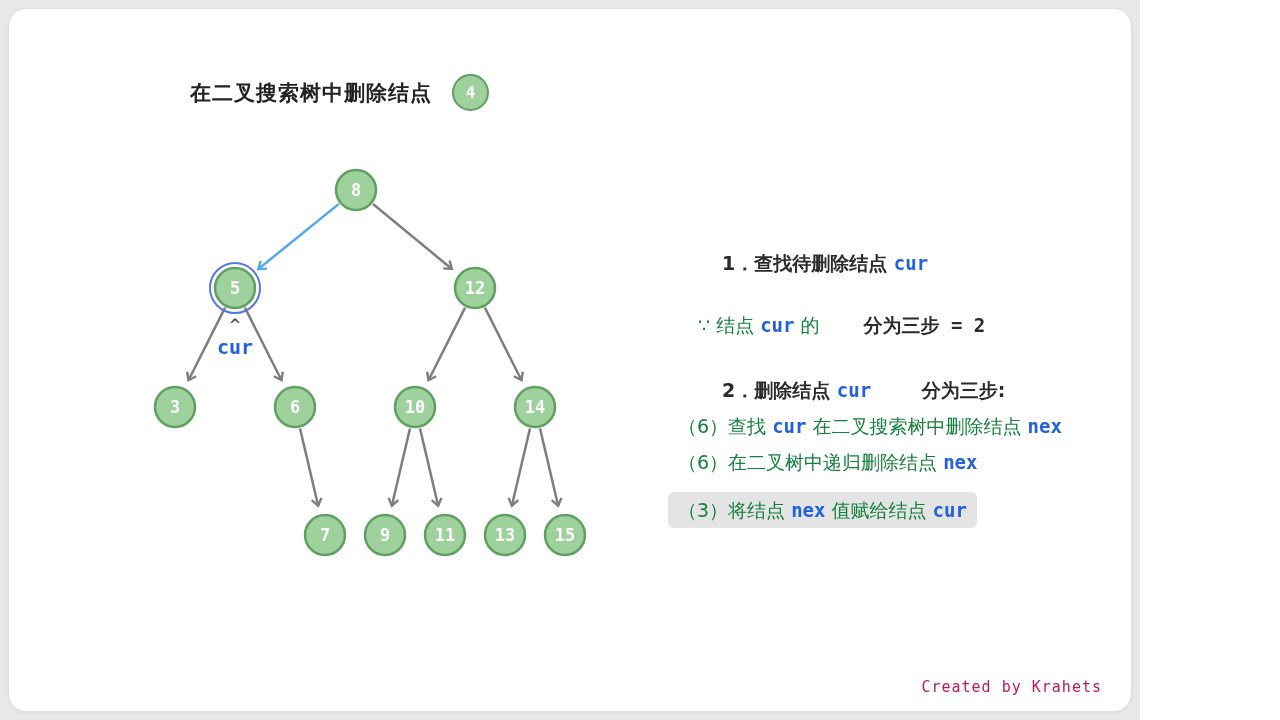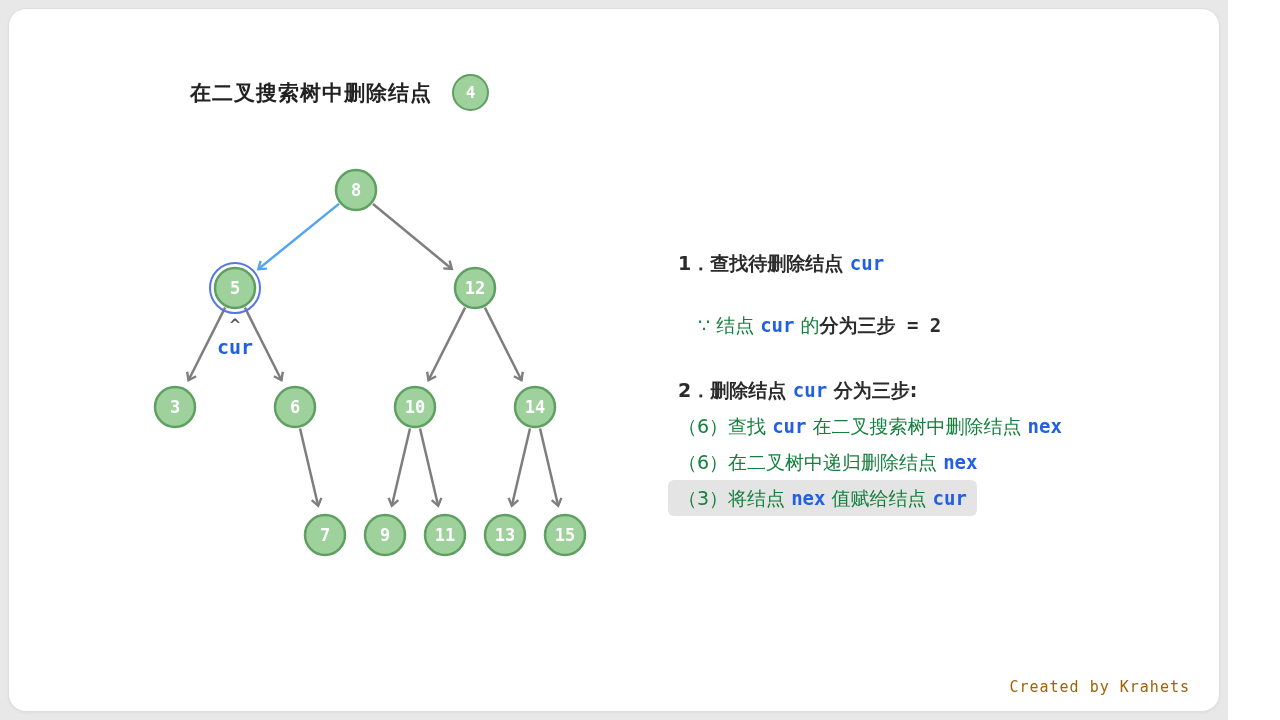--- a/index.html
+++ b/index.html
@@ -1,35 +1,35 @@
 <!DOCTYPE html>
 <html style="--node-fill: #9ed19c; --node-border: #5f9f62; --key-blue: #2160e0; --hl-bg: #e4e4e4; --text-dark: #2b2b2b;"><head>
 <meta charset="utf-8">
 <style>
   html,body{margin:0;padding:0;}
   body{width:1280px;height:720px;overflow:hidden;font-family:"DejaVu Sans",sans-serif;}
-  .page{position:relative;width:1228px;height:720px;background:#e8e8e8;}
+  .page{position:relative;width:1140px;height:720px;background:#e8e8e8;}
   .card{position:absolute;inset:8px;background:#ffffff;border-radius:18px;border:1px solid #dedede;box-shadow:0 1px 3px rgba(0,0,0,0.05);}
   .title-row{position:absolute;left:190px;top:74px;display:flex;align-items:center;gap:20px;}
   .title{font-size:21px;font-weight:bold;color:#222;letter-spacing:1px;}
   .badge{width:37px;height:37px;border-radius:50%;background:var(--node-fill);border:2.5px solid var(--node-border);color:#fff;font:bold 16px "DejaVu Sans Mono",monospace;display:flex;align-items:center;justify-content:center;box-sizing:border-box;}
   #tree-svg{position:absolute;left:0;top:0;width:1280px;height:720px;}
   .node-label{fill:#ffffff;font:bold 17px "DejaVu Sans Mono",monospace;text-anchor:middle;dominant-baseline:central;}
   .caret-glyph{fill:#555;font:bold 15px "DejaVu Sans",sans-serif;text-anchor:middle;}
   .cur-label{font:bold 20px "DejaVu Sans Mono",monospace;text-anchor:middle;}
   .notes{position:absolute;left:668px;top:245px;color:var(--text-dark);}
   .note-line{font-size:19px;line-height:26px;padding:5px 10px;width:fit-content;white-space:nowrap;}
   .mb-lg{margin-bottom:26px;}
   .reason{padding-left:30px;margin-bottom:29px;}
   .seg-n{color:#15803d;}
-  .seg-b{color:var(--text-dark);font-weight:bold;}
+  .seg-b{color:var(--text-dark);font-weight:bold;margin-left:44px;}
   .seg-k{color:var(--key-blue);font-weight:bold;font-family:"DejaVu Sans Mono",monospace;}
   .seg-m{color:var(--text-dark);font-weight:bold;font-family:"DejaVu Sans Mono",monospace;}
-  .hl{background:var(--hl-bg);border-radius:6px;}
-  .watermark{position:absolute;right:38px;bottom:24px;color:#a16207;font:15px "DejaVu Sans Mono",monospace;letter-spacing:1px;}
+  .hl{background:var(--hl-bg);border-radius:6px;margin-top:12px;}
+  .watermark{position:absolute;right:38px;bottom:24px;color:#be185d;font:15px "DejaVu Sans Mono",monospace;letter-spacing:1px;}
 </style>
 </head>
 <body>
 
 <div class="page">
   <div class="card"></div>
 
   <div class="title-row">
     <span class="title">在二叉搜索树中删除结点</span>
     <span class="badge">4</span>

